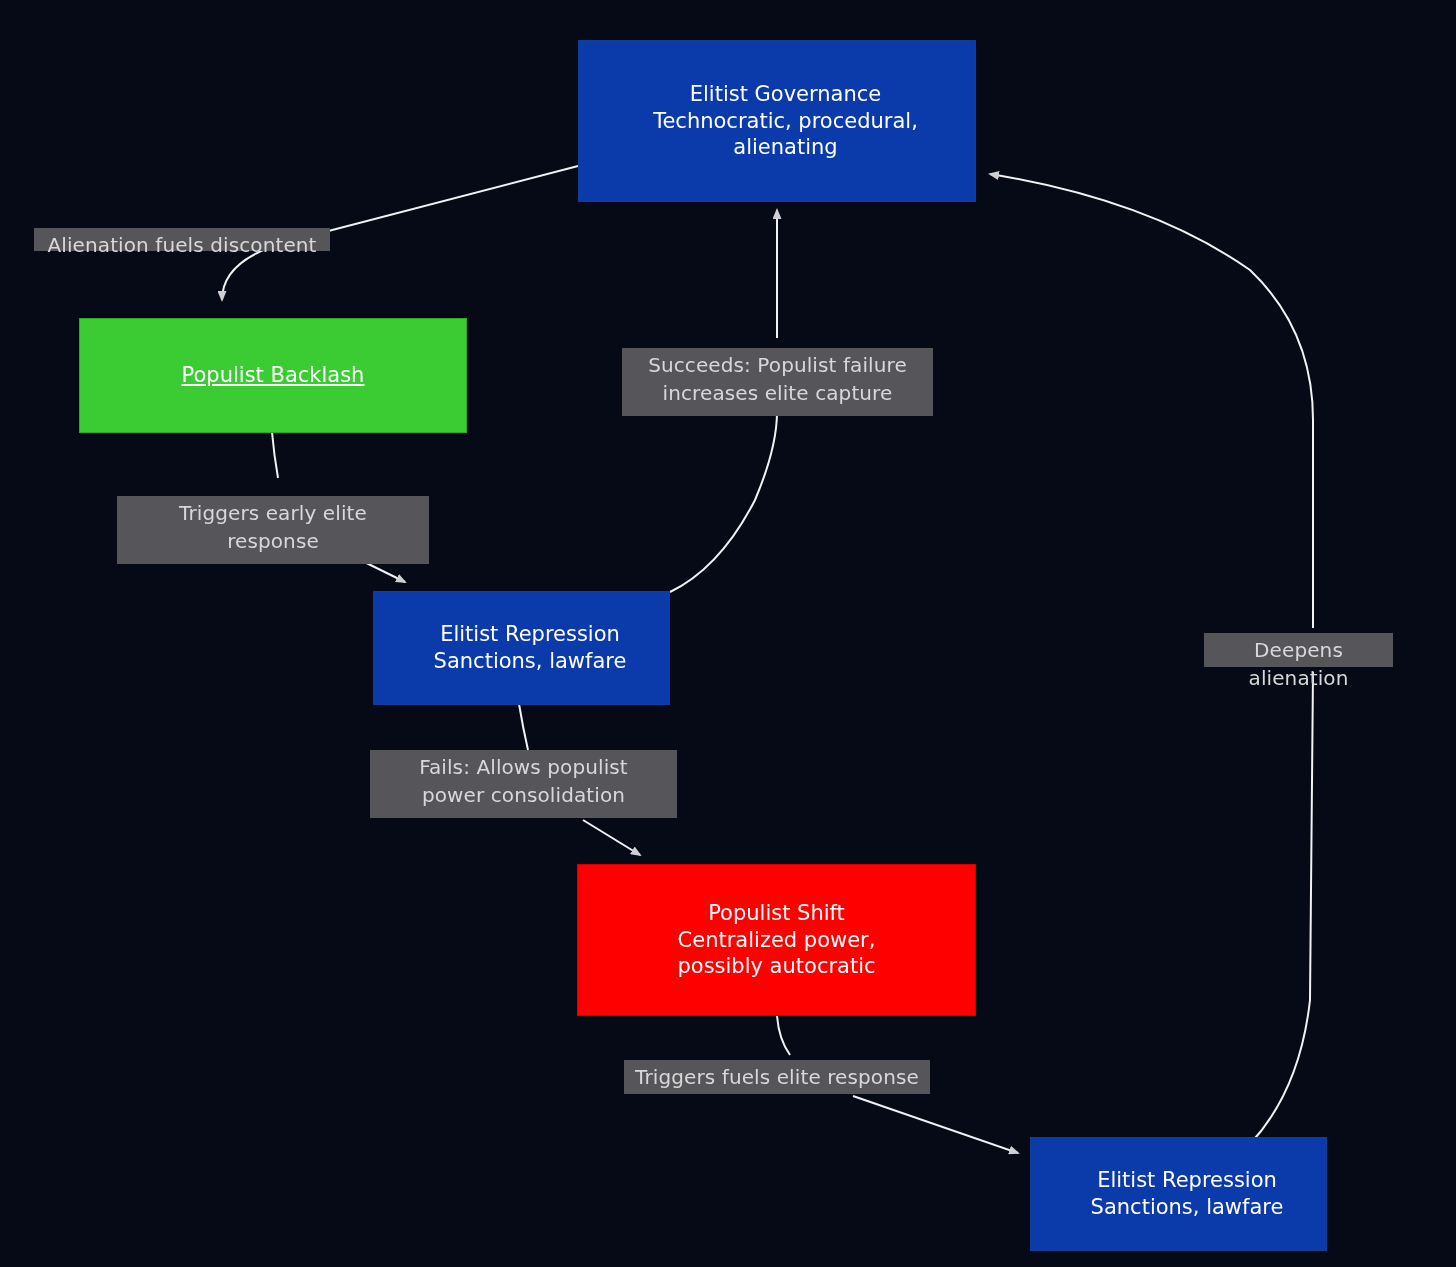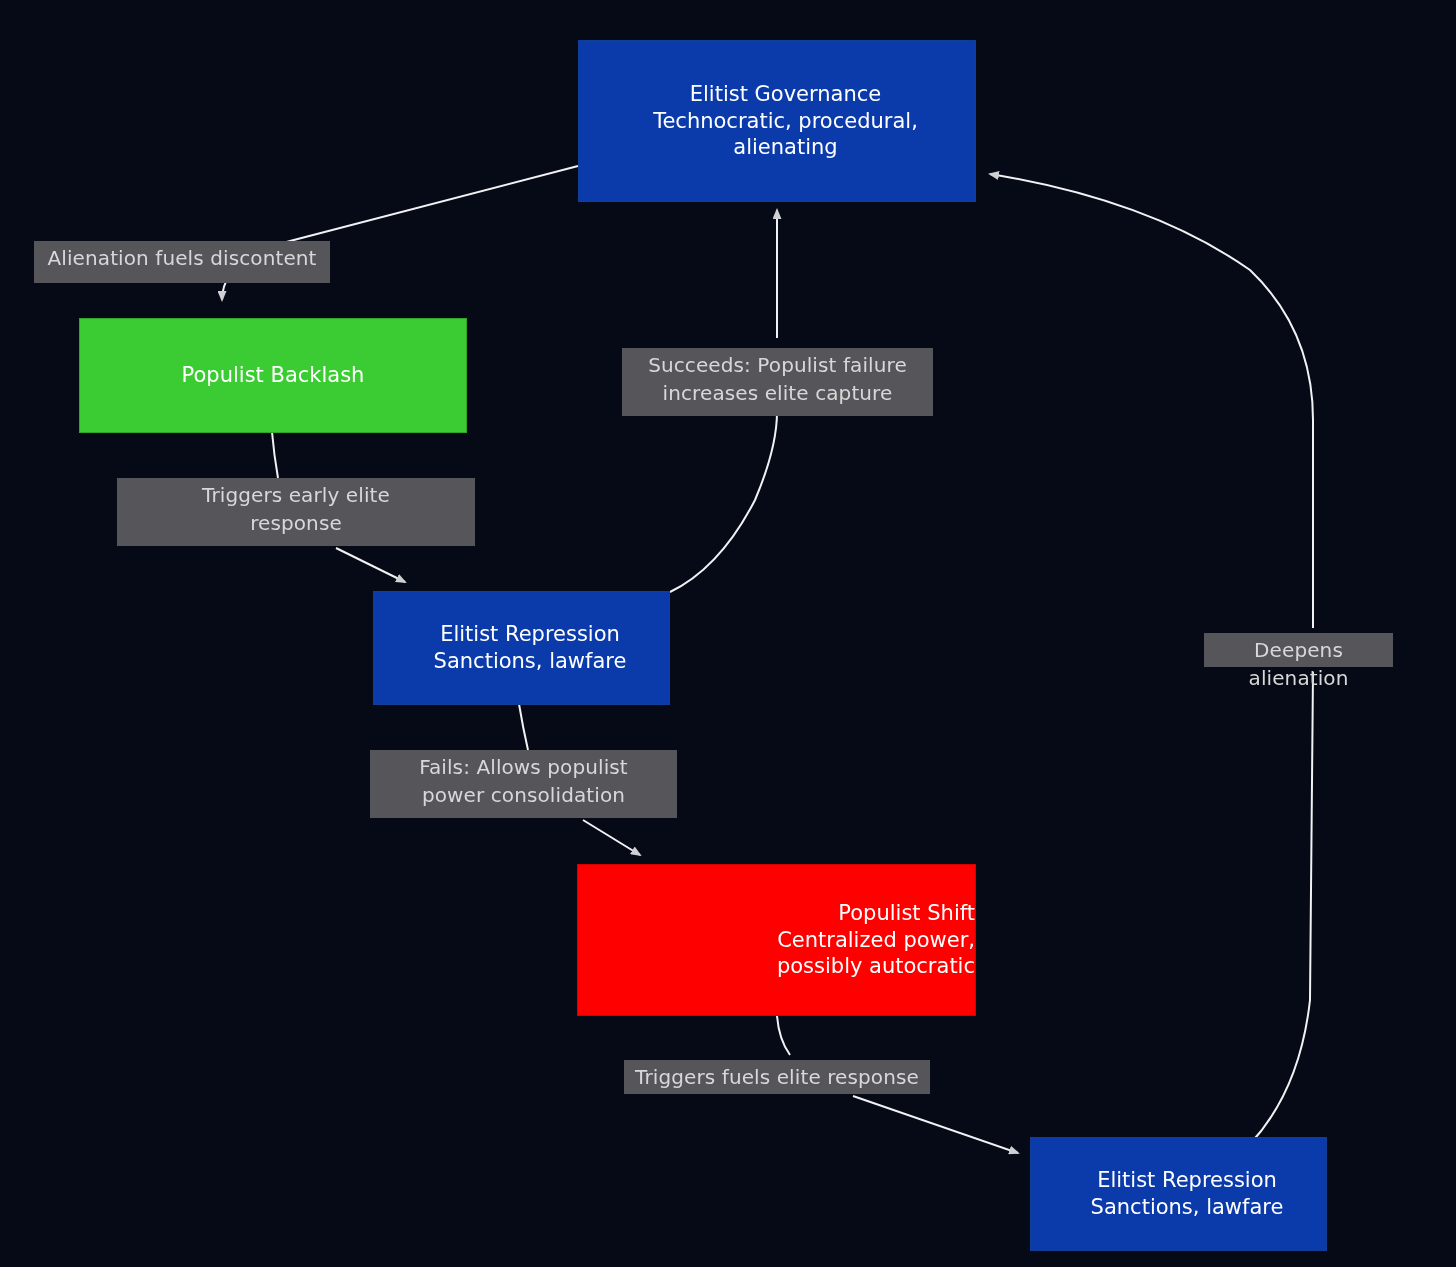--- a/index.html
+++ b/index.html
@@ -82,43 +82,43 @@
     <path d="M 1250,1144 Q 1300,1090 1310,1000 L 1313,672" fill="none" stroke="#f2f2f5" stroke-width="2"></path>
     <path d="M 1313,628 L 1313,420 Q 1313,330 1250,270 Q 1150,200 990,174" fill="none" stroke="#f2f2f5" stroke-width="2" marker-end="url(#arrowhead)"></path>
   </svg>
 
   <div class="node blue" style="left:578px; top:40px; width:398px; height:162px;">
     <span class="line">Elitist Governance</span>
     <span class="line">Technocratic, procedural,</span>
     <span class="line">alienating</span>
   </div>
 
-  <div class="node green" style="left:79px; top:318px; width:388px; height:115px;">
+  <div class="node green" style="left:79px; top:318px; width:388px; height:115px;text-decoration:underline;">
     <span class="line">Populist Backlash</span>
   </div>
 
   <div class="node blue" style="left:373px; top:591px; width:297px; height:114px;">
     <span class="line">Elitist Repression</span>
     <span class="line">Sanctions, lawfare</span>
   </div>
 
-  <div class="node red" style="left:577px; top:864px; width:399px; height:152px;align-items:flex-end;">
+  <div class="node red" style="left:577px; top:864px; width:399px; height:152px;">
     <span class="line">Populist Shift</span>
     <span class="line">Centralized power,</span>
     <span class="line">possibly autocratic</span>
   </div>
 
   <div class="node blue" style="left:1030px; top:1137px; width:297px; height:114px;">
     <span class="line">Elitist Repression</span>
     <span class="line">Sanctions, lawfare</span>
   </div>
 
-  <div class="edge-label" style="left:34px; top:241px; width:296px; height:42px;">Alienation fuels discontent</div>
+  <div class="edge-label" style="left:34px; top:228px; width:296px; height:23px;">Alienation fuels discontent</div>
 
-  <div class="edge-label" style="left:117px; top:478px; width:358px; height:68px;">Triggers early elite
+  <div class="edge-label" style="left:117px; top:496px; width:312px; height:68px;">Triggers early elite
 response</div>
 
   <div class="edge-label" style="left:622px; top:340px; width:311px; height:68px;margin-top:8px;">Succeeds: Populist failure
 increases elite capture</div>
 
   <div class="edge-label" style="left:370px; top:750px; width:307px; height:68px;">Fails: Allows populist
 power consolidation</div>
 
   <div class="edge-label" style="left:624px; top:1060px; width:306px; height:34px;">Triggers fuels elite response</div>
 

